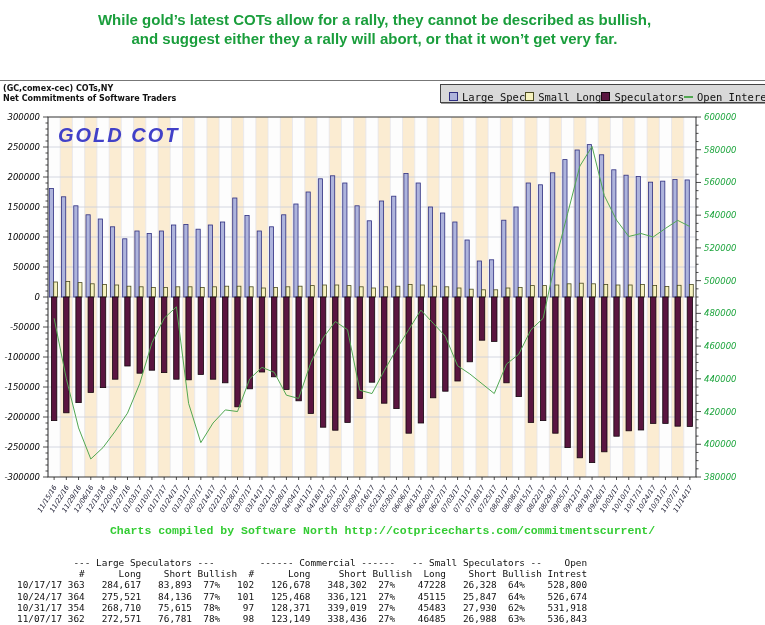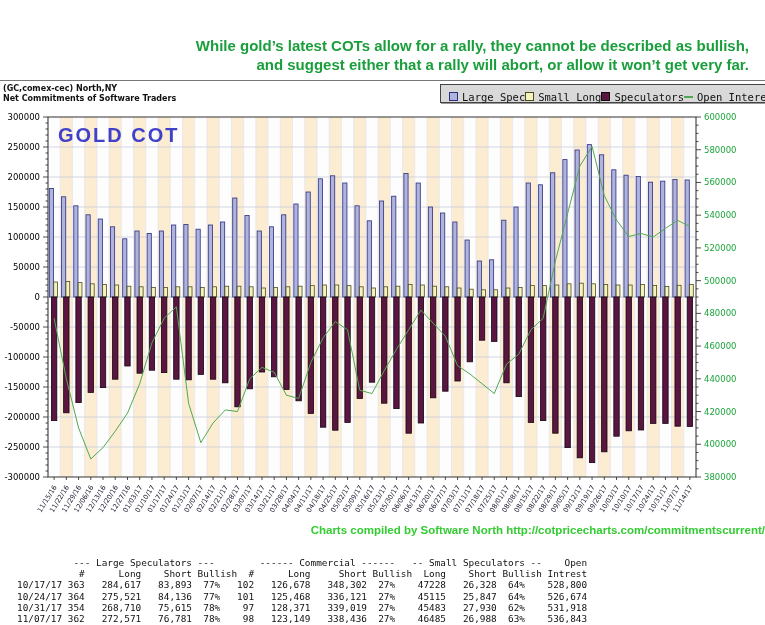--- a/index.html
+++ b/index.html
@@ -1,53 +1,53 @@
 <!DOCTYPE html>
 <html><head>
 <meta charset="utf-8">
 <style>
   html,body{margin:0;padding:0;background:#fff;}
   .page{position:relative;width:765px;height:625px;background:#fff;overflow:hidden;
         font-family:"Liberation Sans",sans-serif;}
-  .title{position:absolute;top:10px;left:0;width:749px;text-align:right;
+  .title{position:absolute;top:10px;left:0;width:749px;text-align:center;
          font-family:"Liberation Sans",sans-serif;font-weight:bold;font-size:15px;
-         line-height:19px;color:#1a9e3c;margin-top:26px;}
+         line-height:19px;color:#1a9e3c;}
   .top-rule{position:absolute;top:80px;left:0;width:765px;height:1px;background:#777;}
   .chart-header{position:absolute;top:84px;left:3px;
         font-family:"DejaVu Sans",sans-serif;font-weight:bold;font-size:8px;
         line-height:10px;color:#111;}
   .legend{position:absolute;top:84px;left:440px;width:316px;height:15px;
         background:#d9d9d9;border:1px solid #444;box-shadow:1px 1px 0 #999;
         display:flex;align-items:center;justify-content:space-between;
         padding:1px 8px;font-family:"DejaVu Sans Mono",monospace;font-size:10.5px;color:#111;}
   .legend .li{display:flex;align-items:center;gap:4px;white-space:nowrap;margin-top:6px;}
   .legend .sw{display:inline-block;width:7px;height:7px;border:1px solid #222;}
   .legend .sw.dash{width:9px;height:2px;border:none;}
-  #chart{position:absolute;top:104px;left:0;width:634px;height:436px;}
-  .footer{position:absolute;top:524px;left:0;width:765px;text-align:right;
-        font-family:Liberation Sans, sans-serif;font-weight:bold;font-size:11.5px;
+  #chart{position:absolute;top:104px;left:0;width:634px;height:436px;font-style:italic;}
+  .footer{position:absolute;top:524px;left:0;width:765px;text-align:center;
+        font-family:Liberation Mono, monospace;font-weight:bold;font-size:11.5px;
         color:#33cc33;}
   #cot-table{position:absolute;top:545px;left:5px;margin:12px;
         font-family:"DejaVu Sans Mono",monospace;font-size:9.4px;line-height:11.2px;
         color:#111;white-space:pre;}
 </style>
 </head>
 <body>
 
 <div class="page">
 
   <div class="title">
     <div>While gold’s latest COTs allow for a rally, they cannot be described as bullish,</div>
-    <div>and suggest either that a rally will abort, or allow it won’t get very far.</div>
+    <div>and suggest either they a rally will abort, or that it won’t get very far.</div>
   </div>
 
   <div class="top-rule"></div>
 
   <div class="chart-header">
-    <div>(GC,comex-cec) North,NY</div>
+    <div>(GC,comex-cec) COTs,NY</div>
     <div>Net Commitments of Software Traders</div>
   </div>
 
   <div class="legend">
     <span class="li">
       <span class="sw" style="background: rgb(174, 180, 220); border-color: rgb(46, 46, 128);"></span>
       <span>Large Spec</span>
     </span>
     <span class="li">
       <span class="sw" style="background: rgb(246, 242, 190); border-color: rgb(74, 74, 32);"></span>

